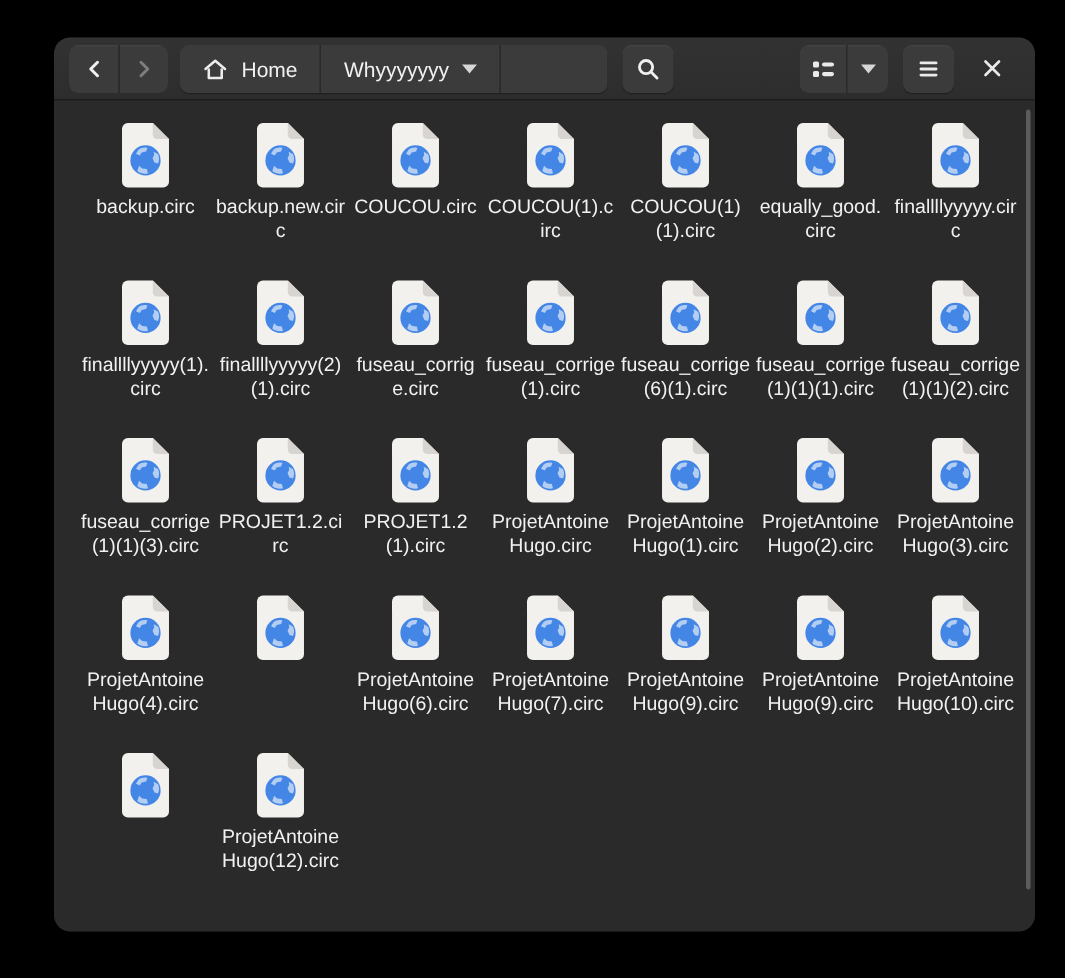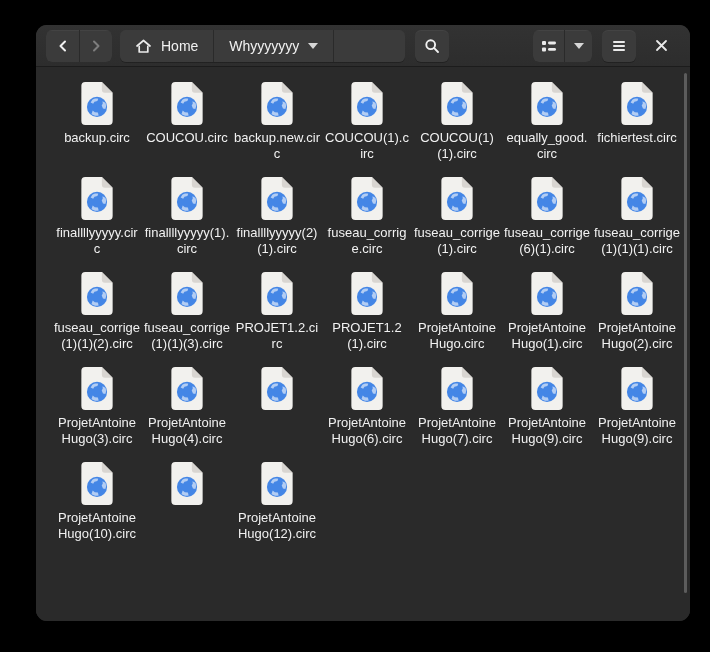--- a/index.html
+++ b/index.html
@@ -83,21 +83,21 @@
   
   .content{
     flex:1;position:relative;
     background:var(--window_bg);
     padding:14px 20px 0 16px;
     overflow:hidden;
   }
   .file-grid{
     display:grid;
     grid-template-columns:repeat(7,1fr);
-    row-gap:14px;
+    row-gap:24px;
     justify-items:center;
     align-items:start;
   }
   .file-tile{
     width:90px;
     display:flex;flex-direction:column;align-items:center;
     gap:4px;
   }
   .file-tile .doc-icon{flex:0 0 auto;}
   .file-label{
@@ -205,44 +205,44 @@
 
   <div class="file-tile">
     <svg class="doc-icon" width="38" height="45" viewBox="0 0 38 46">
       <path d="M7 1 h17 l11 11 v29 a4 4 0 0 1 -4 4 H7 a4 4 0 0 1 -4 -4 V5 a4 4 0 0 1 4 -4 z" fill="var(--file_icon_page)"></path>
       <path d="M24 1 l11 11 h-8 a3 3 0 0 1 -3 -3 z" fill="var(--file_icon_fold)"></path>
       <circle cx="19" cy="26.5" r="10.3" fill="var(--file_icon_globe)"></circle>
       <path d="M14.2 19.2 c1.7-1.3 4.2-1.8 6.1-1.1 l-0.9 2.4 -3 0.7 -1.3 2 -2.6-1.3 z" fill="var(--file_icon_land)"></path>
       <path d="M24.6 20.6 l3 1.7 c0.9 2 0.9 4.4 -0.1 6.4 l-2.4-0.7 -1.3-2.9 1.1-2.2 z" fill="var(--file_icon_land)"></path>
       <path d="M14.6 30.2 l2.2 1.8 3.1 0.3 0.8 2.9 c-2.4 0.8 -5.3 0.2 -7.3-1.5 z" fill="var(--file_icon_land)"></path>
     </svg>
+    <span class="file-label">backup.new.circ</span>
+  </div>
+
+  <div class="file-tile">
+    <svg class="doc-icon" width="38" height="45" viewBox="0 0 38 46">
+      <path d="M7 1 h17 l11 11 v29 a4 4 0 0 1 -4 4 H7 a4 4 0 0 1 -4 -4 V5 a4 4 0 0 1 4 -4 z" fill="var(--file_icon_page)"></path>
+      <path d="M24 1 l11 11 h-8 a3 3 0 0 1 -3 -3 z" fill="var(--file_icon_fold)"></path>
+      <circle cx="19" cy="26.5" r="10.3" fill="var(--file_icon_globe)"></circle>
+      <path d="M14.2 19.2 c1.7-1.3 4.2-1.8 6.1-1.1 l-0.9 2.4 -3 0.7 -1.3 2 -2.6-1.3 z" fill="var(--file_icon_land)"></path>
+      <path d="M24.6 20.6 l3 1.7 c0.9 2 0.9 4.4 -0.1 6.4 l-2.4-0.7 -1.3-2.9 1.1-2.2 z" fill="var(--file_icon_land)"></path>
+      <path d="M14.6 30.2 l2.2 1.8 3.1 0.3 0.8 2.9 c-2.4 0.8 -5.3 0.2 -7.3-1.5 z" fill="var(--file_icon_land)"></path>
+    </svg>
     <span class="file-label">COUCOU.circ</span>
   </div>
 
   <div class="file-tile">
     <svg class="doc-icon" width="38" height="45" viewBox="0 0 38 46">
       <path d="M7 1 h17 l11 11 v29 a4 4 0 0 1 -4 4 H7 a4 4 0 0 1 -4 -4 V5 a4 4 0 0 1 4 -4 z" fill="var(--file_icon_page)"></path>
       <path d="M24 1 l11 11 h-8 a3 3 0 0 1 -3 -3 z" fill="var(--file_icon_fold)"></path>
       <circle cx="19" cy="26.5" r="10.3" fill="var(--file_icon_globe)"></circle>
       <path d="M14.2 19.2 c1.7-1.3 4.2-1.8 6.1-1.1 l-0.9 2.4 -3 0.7 -1.3 2 -2.6-1.3 z" fill="var(--file_icon_land)"></path>
       <path d="M24.6 20.6 l3 1.7 c0.9 2 0.9 4.4 -0.1 6.4 l-2.4-0.7 -1.3-2.9 1.1-2.2 z" fill="var(--file_icon_land)"></path>
       <path d="M14.6 30.2 l2.2 1.8 3.1 0.3 0.8 2.9 c-2.4 0.8 -5.3 0.2 -7.3-1.5 z" fill="var(--file_icon_land)"></path>
     </svg>
-    <span class="file-label">backup.new.circ</span>
-  </div>
-
-  <div class="file-tile">
-    <svg class="doc-icon" width="38" height="45" viewBox="0 0 38 46">
-      <path d="M7 1 h17 l11 11 v29 a4 4 0 0 1 -4 4 H7 a4 4 0 0 1 -4 -4 V5 a4 4 0 0 1 4 -4 z" fill="var(--file_icon_page)"></path>
-      <path d="M24 1 l11 11 h-8 a3 3 0 0 1 -3 -3 z" fill="var(--file_icon_fold)"></path>
-      <circle cx="19" cy="26.5" r="10.3" fill="var(--file_icon_globe)"></circle>
-      <path d="M14.2 19.2 c1.7-1.3 4.2-1.8 6.1-1.1 l-0.9 2.4 -3 0.7 -1.3 2 -2.6-1.3 z" fill="var(--file_icon_land)"></path>
-      <path d="M24.6 20.6 l3 1.7 c0.9 2 0.9 4.4 -0.1 6.4 l-2.4-0.7 -1.3-2.9 1.1-2.2 z" fill="var(--file_icon_land)"></path>
-      <path d="M14.6 30.2 l2.2 1.8 3.1 0.3 0.8 2.9 c-2.4 0.8 -5.3 0.2 -7.3-1.5 z" fill="var(--file_icon_land)"></path>
-    </svg>
     <span class="file-label">COUCOU(1).circ</span>
   </div>
 
   <div class="file-tile">
     <svg class="doc-icon" width="38" height="45" viewBox="0 0 38 46">
       <path d="M7 1 h17 l11 11 v29 a4 4 0 0 1 -4 4 H7 a4 4 0 0 1 -4 -4 V5 a4 4 0 0 1 4 -4 z" fill="var(--file_icon_page)"></path>
       <path d="M24 1 l11 11 h-8 a3 3 0 0 1 -3 -3 z" fill="var(--file_icon_fold)"></path>
       <circle cx="19" cy="26.5" r="10.3" fill="var(--file_icon_globe)"></circle>
       <path d="M14.2 19.2 c1.7-1.3 4.2-1.8 6.1-1.1 l-0.9 2.4 -3 0.7 -1.3 2 -2.6-1.3 z" fill="var(--file_icon_land)"></path>
       <path d="M24.6 20.6 l3 1.7 c0.9 2 0.9 4.4 -0.1 6.4 l-2.4-0.7 -1.3-2.9 1.1-2.2 z" fill="var(--file_icon_land)"></path>
@@ -256,31 +256,20 @@
       <path d="M7 1 h17 l11 11 v29 a4 4 0 0 1 -4 4 H7 a4 4 0 0 1 -4 -4 V5 a4 4 0 0 1 4 -4 z" fill="var(--file_icon_page)"></path>
       <path d="M24 1 l11 11 h-8 a3 3 0 0 1 -3 -3 z" fill="var(--file_icon_fold)"></path>
       <circle cx="19" cy="26.5" r="10.3" fill="var(--file_icon_globe)"></circle>
       <path d="M14.2 19.2 c1.7-1.3 4.2-1.8 6.1-1.1 l-0.9 2.4 -3 0.7 -1.3 2 -2.6-1.3 z" fill="var(--file_icon_land)"></path>
       <path d="M24.6 20.6 l3 1.7 c0.9 2 0.9 4.4 -0.1 6.4 l-2.4-0.7 -1.3-2.9 1.1-2.2 z" fill="var(--file_icon_land)"></path>
       <path d="M14.6 30.2 l2.2 1.8 3.1 0.3 0.8 2.9 c-2.4 0.8 -5.3 0.2 -7.3-1.5 z" fill="var(--file_icon_land)"></path>
     </svg>
     <span class="file-label">equally_good.circ</span>
   </div>
 
-  <div class="file-tile">
-    <svg class="doc-icon" width="38" height="45" viewBox="0 0 38 46">
-      <path d="M7 1 h17 l11 11 v29 a4 4 0 0 1 -4 4 H7 a4 4 0 0 1 -4 -4 V5 a4 4 0 0 1 4 -4 z" fill="var(--file_icon_page)"></path>
-      <path d="M24 1 l11 11 h-8 a3 3 0 0 1 -3 -3 z" fill="var(--file_icon_fold)"></path>
-      <circle cx="19" cy="26.5" r="10.3" fill="var(--file_icon_globe)"></circle>
-      <path d="M14.2 19.2 c1.7-1.3 4.2-1.8 6.1-1.1 l-0.9 2.4 -3 0.7 -1.3 2 -2.6-1.3 z" fill="var(--file_icon_land)"></path>
-      <path d="M24.6 20.6 l3 1.7 c0.9 2 0.9 4.4 -0.1 6.4 l-2.4-0.7 -1.3-2.9 1.1-2.2 z" fill="var(--file_icon_land)"></path>
-      <path d="M14.6 30.2 l2.2 1.8 3.1 0.3 0.8 2.9 c-2.4 0.8 -5.3 0.2 -7.3-1.5 z" fill="var(--file_icon_land)"></path>
-    </svg>
-    <span class="file-label">fichiertest.circ</span>
-  </div>
 
   <div class="file-tile">
     <svg class="doc-icon" width="38" height="45" viewBox="0 0 38 46">
       <path d="M7 1 h17 l11 11 v29 a4 4 0 0 1 -4 4 H7 a4 4 0 0 1 -4 -4 V5 a4 4 0 0 1 4 -4 z" fill="var(--file_icon_page)"></path>
       <path d="M24 1 l11 11 h-8 a3 3 0 0 1 -3 -3 z" fill="var(--file_icon_fold)"></path>
       <circle cx="19" cy="26.5" r="10.3" fill="var(--file_icon_globe)"></circle>
       <path d="M14.2 19.2 c1.7-1.3 4.2-1.8 6.1-1.1 l-0.9 2.4 -3 0.7 -1.3 2 -2.6-1.3 z" fill="var(--file_icon_land)"></path>
       <path d="M24.6 20.6 l3 1.7 c0.9 2 0.9 4.4 -0.1 6.4 l-2.4-0.7 -1.3-2.9 1.1-2.2 z" fill="var(--file_icon_land)"></path>
       <path d="M14.6 30.2 l2.2 1.8 3.1 0.3 0.8 2.9 c-2.4 0.8 -5.3 0.2 -7.3-1.5 z" fill="var(--file_icon_land)"></path>
     </svg>

